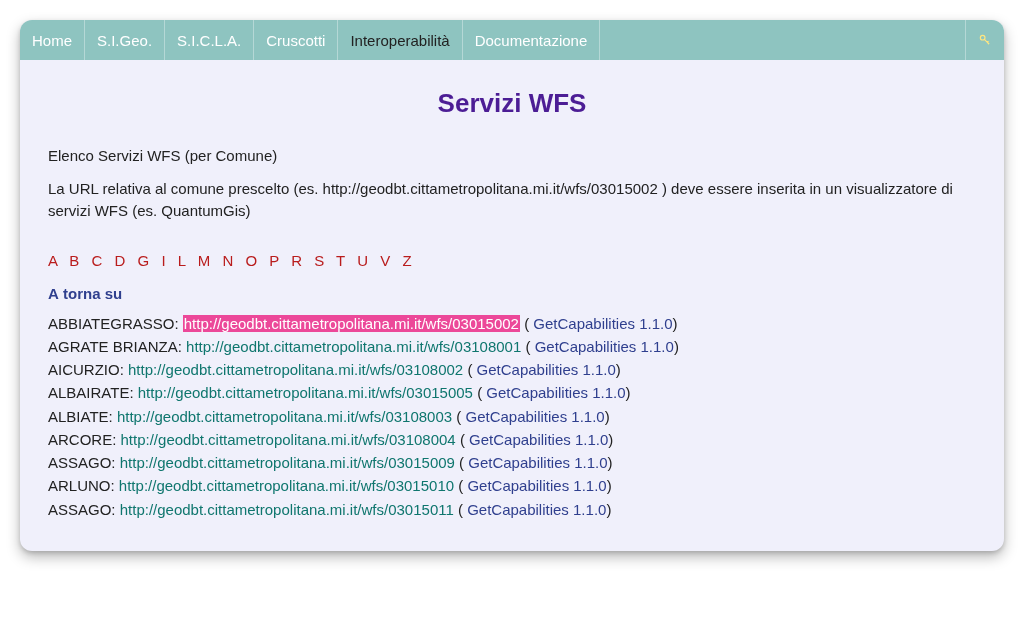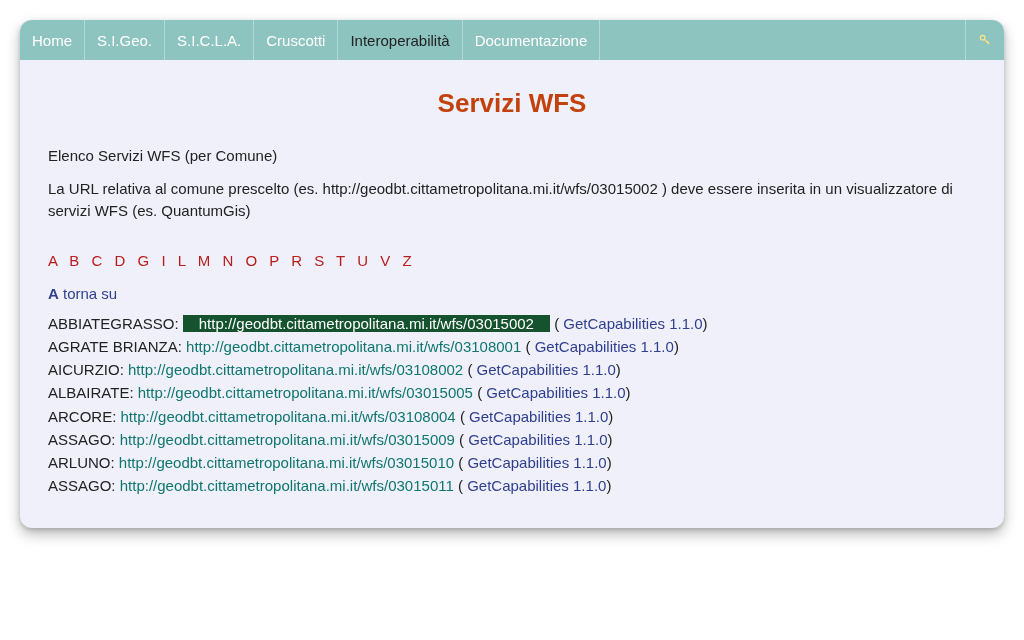--- a/index.html
+++ b/index.html
@@ -5,33 +5,33 @@
     *{margin:0;padding:0;box-sizing:border-box}
     body{font-family:'Segoe UI',Tahoma,sans-serif;background:#fff;padding:20px;font-size:15px}
     .card{width:984px;margin:0 auto;box-shadow:0 6px 14px rgba(0,0,0,.28),0 2px 4px rgba(0,0,0,.15);background:#f0f0fb;border-radius:12px;overflow:hidden}
     .navbar{display:flex;background:#8ec4c0;align-items:stretch;height:40px}
     .nav-item{padding:0 12px;display:flex;align-items:center;color:#fff;font-size:15px;border-left:1px solid rgba(255,255,255,.35);cursor:pointer}
     .nav-item:first-child{border-left:none}
     .nav-item.active{color:#222}
     .nav-spacer{flex:1;border-left:1px solid rgba(255,255,255,.35)}
     .key-wrap{display:flex;align-items:center;padding:0 12px;border-left:1px solid rgba(255,255,255,.35)}
     .content{padding:20px 28px 30px}
-    h1{color:#c2410c;font-weight:600;font-size:26px;text-align:center;margin:8px 0 28px}
+    h1{color:#4c1d95;font-weight:600;font-size:26px;text-align:center;margin:8px 0 28px}
     .sub{color:#222;margin-bottom:14px}
     .desc{color:#222;margin-bottom:30px;line-height:1.45}
     .alpha{color:#b91c1c;letter-spacing:1px;word-spacing:6px;margin-bottom:16px}
     .alpha span{cursor:pointer}
     .letter-line{margin-bottom:10px}
     .letter-line strong{color:#2f3f8e;font-weight:700}
-    .letter-line a{color:#2f3f8e;font-weight:400;text-decoration:none}
+    .letter-line a{color:#2f3f8e;font-weight:700;text-decoration:none}
     .rows{line-height:1.55}
     .row{color:#222}
     .row .link{color:#2f3f8e;cursor:pointer}
     .row .plain-url{color:#0f766e}
-    .hl{background:#14532d;color:#fff;padding:0 16px}
+    .hl{background:#ec4899;color:#fff;padding:0 1px}
     svg.key{width:14px;height:14px;display:block}
   </style>
 </head>
 <body>
 
 <div class="card">
   <nav class="navbar">
       <div class="nav-item">Home</div>
       <div class="nav-item">S.I.Geo.</div>
       <div class="nav-item">S.I.C.L.A.</div>
@@ -53,19 +53,20 @@
     <div class="alpha"><span>A</span> <span>B</span> <span>C</span> <span>D</span> <span>G</span> <span>I</span> <span>L</span> <span>M</span> <span>N</span> <span>O</span> <span>P</span> <span>R</span> <span>S</span> <span>T</span> <span>U</span> <span>V</span> <span>Z</span> </div>
     <div class="letter-line">
       <strong>A</strong>
       <a href="#">torna su</a>
     </div>
     <div class="rows">
         <div class="row"><span>ABBIATEGRASSO: </span><span class="hl">http://geodbt.cittametropolitana.mi.it/wfs/03015002</span> ( <span class="link">GetCapabilities 1.1.0</span>)</div>
         <div class="row"><span>AGRATE BRIANZA: </span><span class="plain-url">http://geodbt.cittametropolitana.mi.it/wfs/03108001</span> ( <span class="link">GetCapabilities 1.1.0</span>)</div>
         <div class="row"><span>AICURZIO: </span><span class="plain-url">http://geodbt.cittametropolitana.mi.it/wfs/03108002</span> ( <span class="link">GetCapabilities 1.1.0</span>)</div>
         <div class="row"><span>ALBAIRATE: </span><span class="plain-url">http://geodbt.cittametropolitana.mi.it/wfs/03015005</span> ( <span class="link">GetCapabilities 1.1.0</span>)</div>
+        <div class="row"><span>ALBIATE: </span><span class="plain-url">http://geodbt.cittametropolitana.mi.it/wfs/03108003</span> ( <span class="link">GetCapabilities 1.1.0</span>)</div>
         <div class="row"><span>ARCORE: </span><span class="plain-url">http://geodbt.cittametropolitana.mi.it/wfs/03108004</span> ( <span class="link">GetCapabilities 1.1.0</span>)</div>
         <div class="row"><span>ASSAGO: </span><span class="plain-url">http://geodbt.cittametropolitana.mi.it/wfs/03015009</span> ( <span class="link">GetCapabilities 1.1.0</span>)</div>
         <div class="row"><span>ARLUNO: </span><span class="plain-url">http://geodbt.cittametropolitana.mi.it/wfs/03015010</span> ( <span class="link">GetCapabilities 1.1.0</span>)</div>
         <div class="row"><span>ASSAGO: </span><span class="plain-url">http://geodbt.cittametropolitana.mi.it/wfs/03015011</span> ( <span class="link">GetCapabilities 1.1.0</span>)</div>
       </div>
   </div>
 </div>
 
 </body></html>

